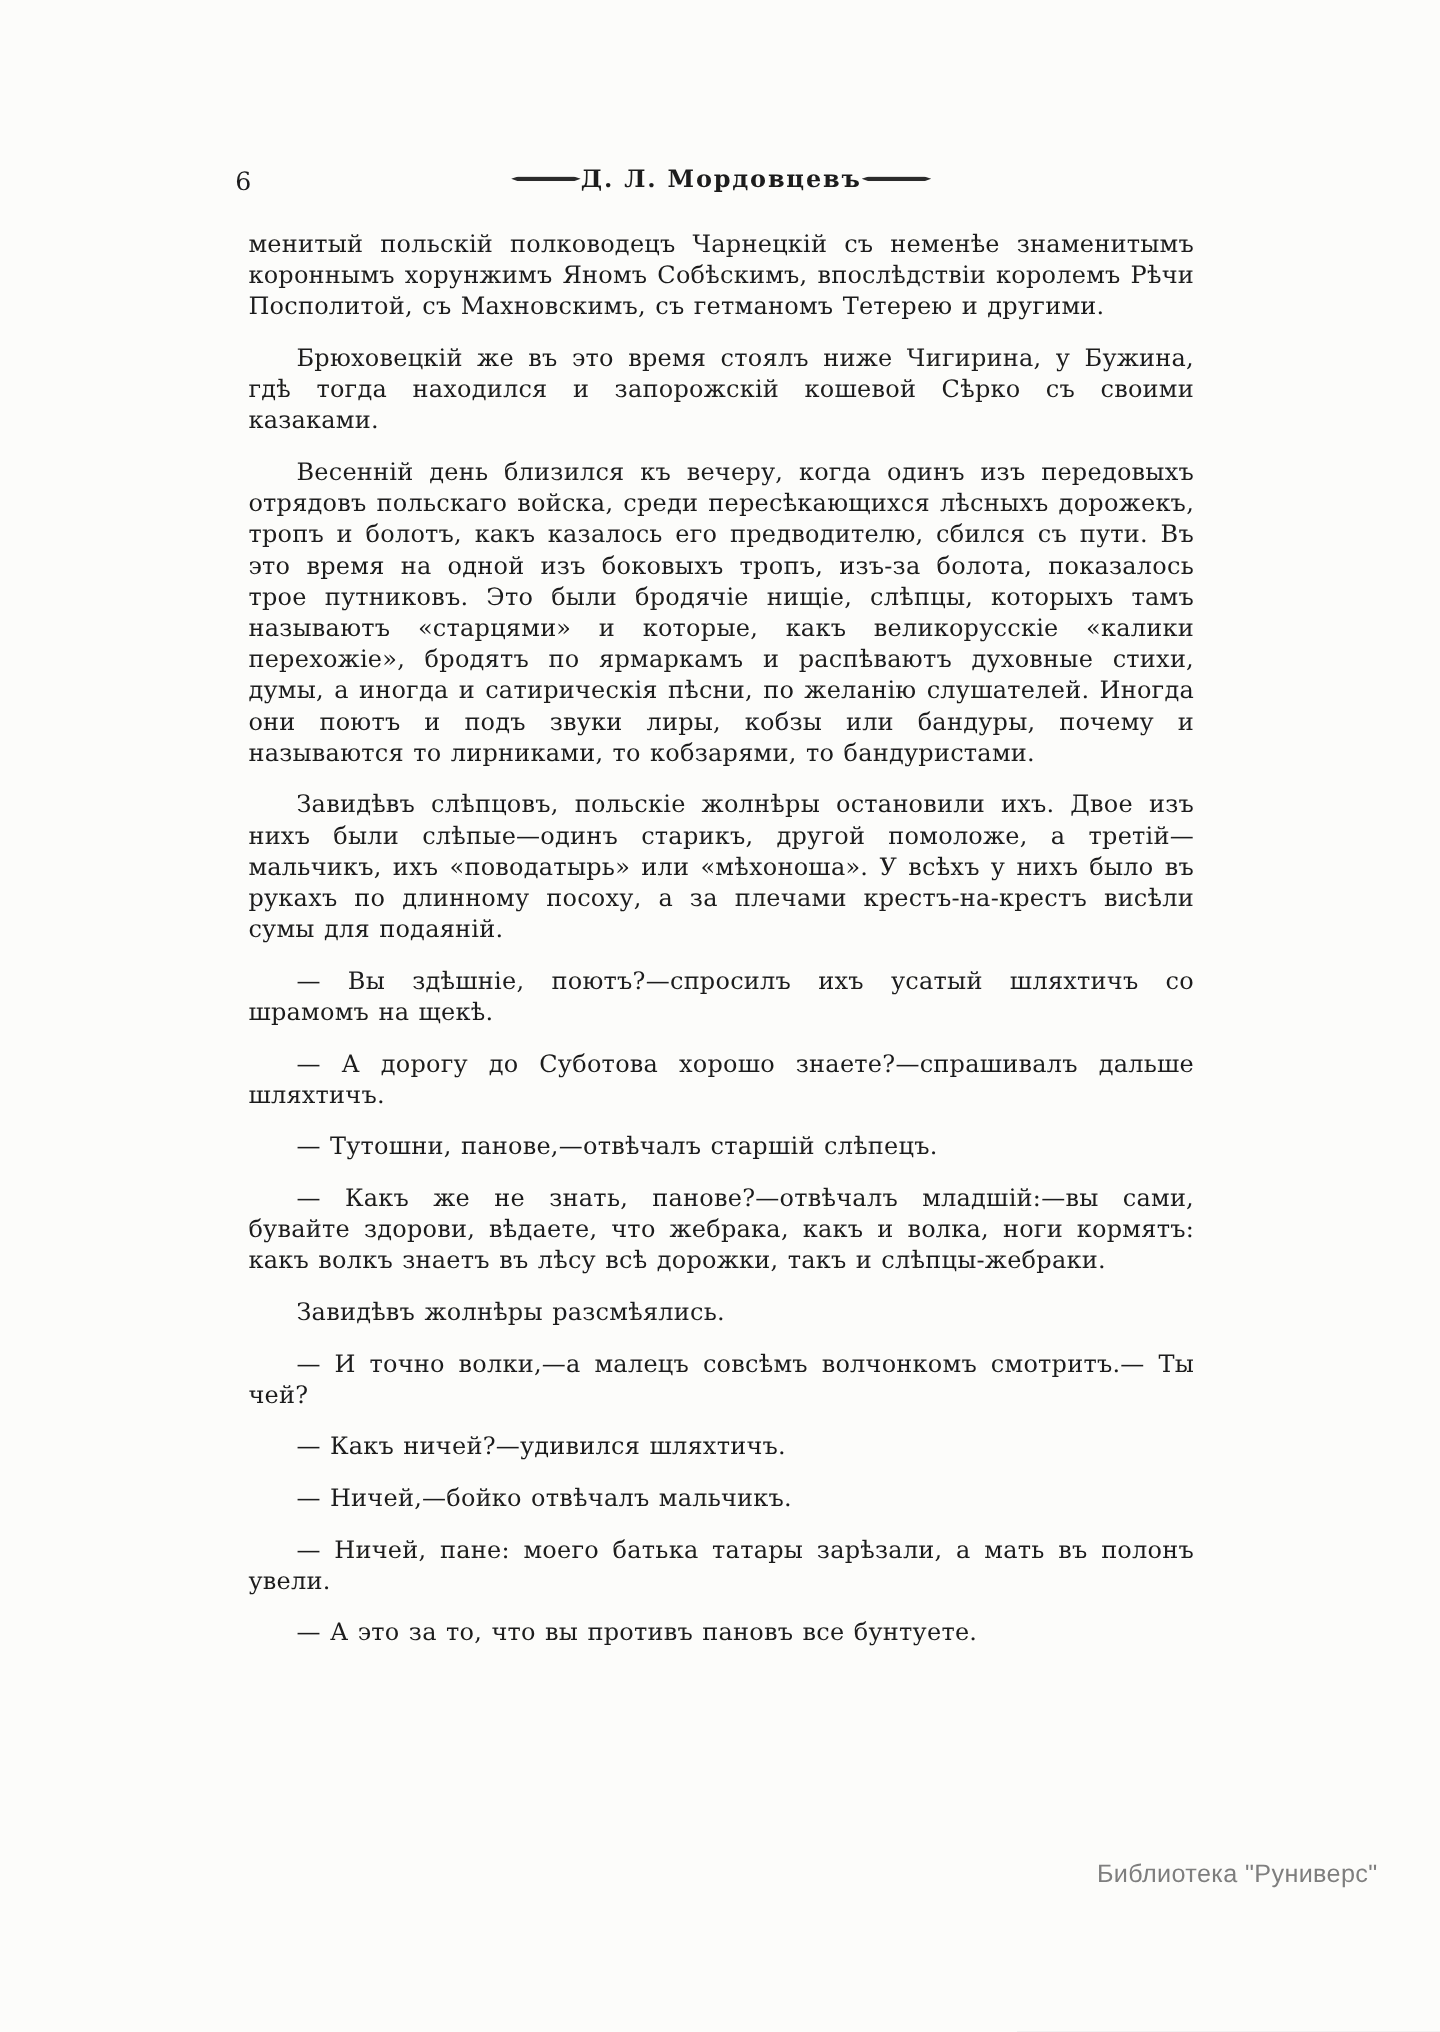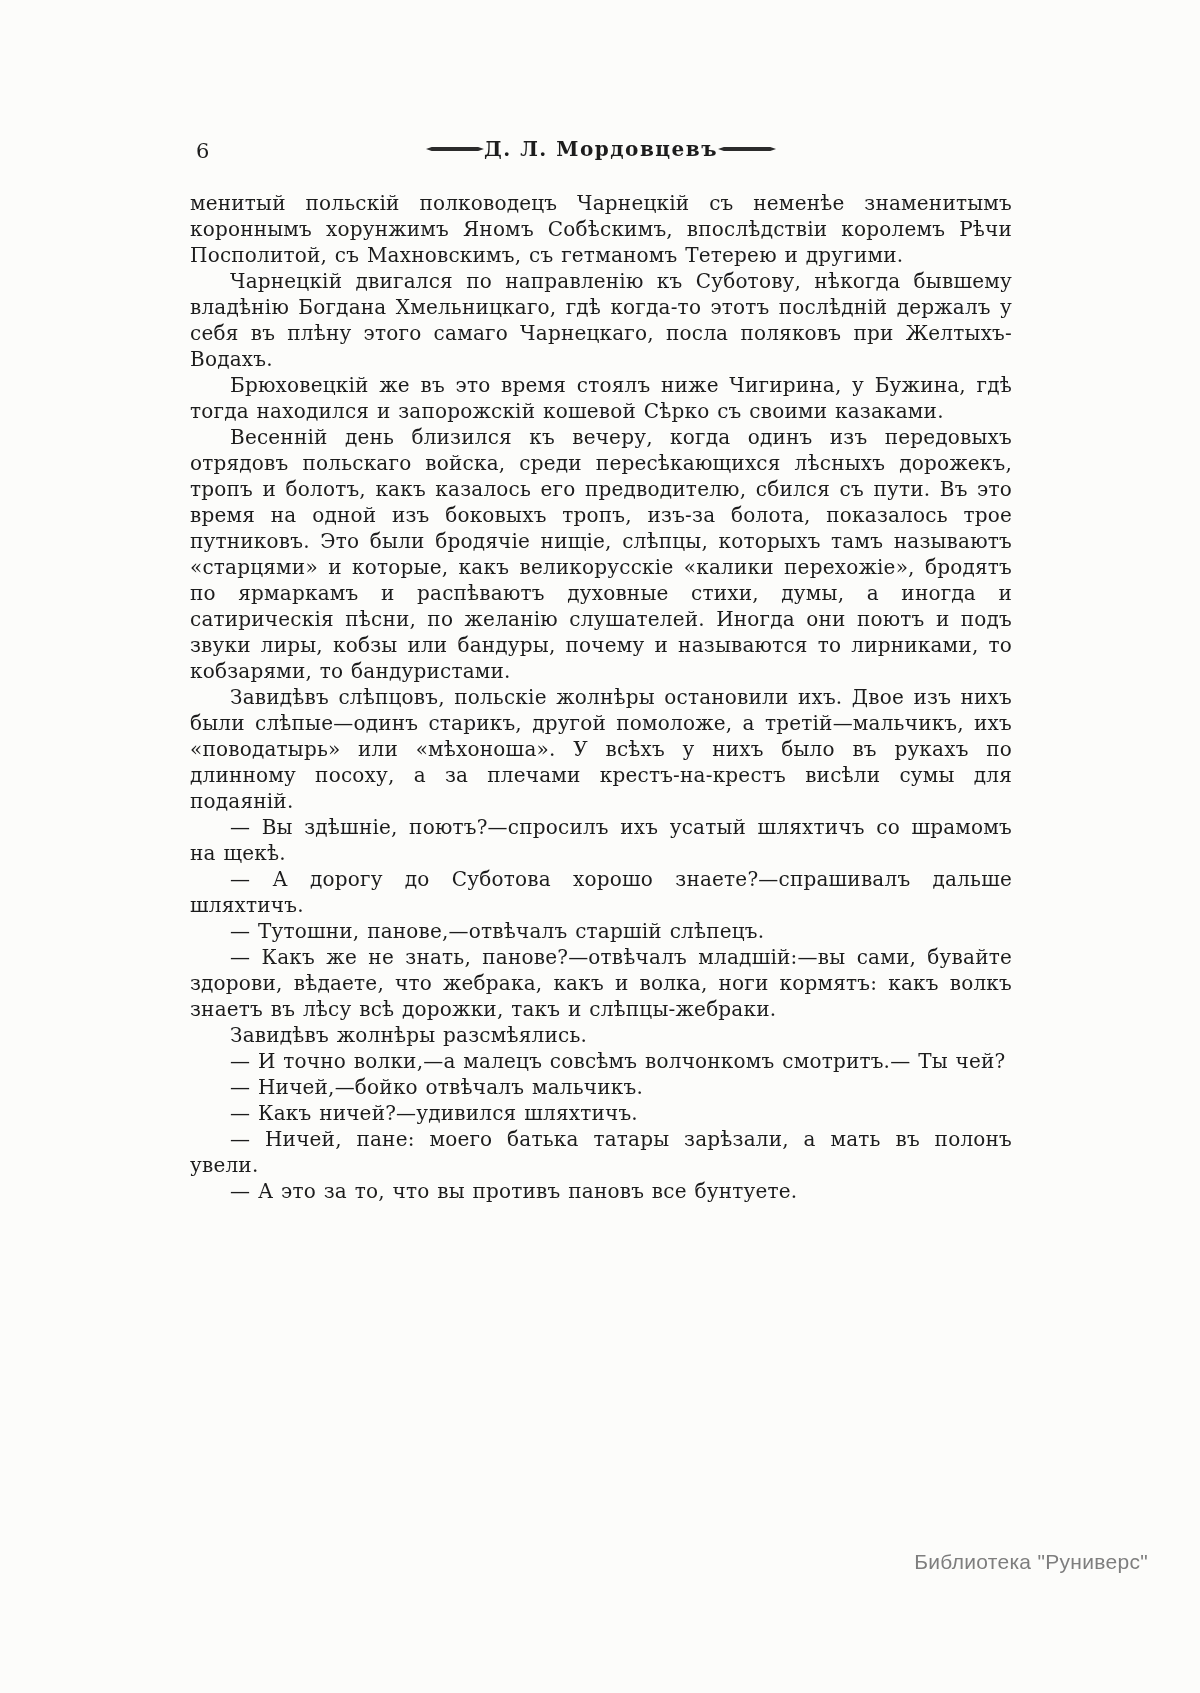--- a/index.html
+++ b/index.html
@@ -48,21 +48,21 @@
     letter-spacing: 1.5px;
   }
   .rule {
     display: inline-block;
     width: 58px;
     height: 4px;
     background: #2b2b2b;
     clip-path: polygon(0 50%, 10% 0, 90% 0, 100% 50%, 90% 100%, 10% 100%);
   }
   .text-block p {
-    margin: 0;
+    margin: 17px;
     text-align: justify;
     text-indent: 40px;
     font-size: 20px;
     line-height: 26px;
     letter-spacing: 0.2px;
     word-spacing: 1.2px;
   }
   .text-block p.no-indent { text-indent: 0; }
   .watermark {
     position: absolute;
@@ -86,32 +86,31 @@
         <span class="inner">
           <span class="rule"></span>
           <span class="title-text">Д. Л. Мордовцевъ</span>
           <span class="rule"></span>
         </span>
       </div>
     </div>
 
     <div class="text-block">
         <p class="no-indent">менитый польскій полководецъ Чарнецкій съ неменѣе знаменитымъ короннымъ хорунжимъ Яномъ Собѣскимъ, впослѣдствіи королемъ Рѣчи Посполитой, съ Махновскимъ, съ гетманомъ Тетерею и другими.</p>
-        <p>Чарнецкій двигался по направленію къ Суботову, нѣкогда бывшему владѣнію Богдана Хмельницкаго, гдѣ когда-то этотъ послѣдній держалъ у себя въ плѣну этого самаго Чарнецкаго, посла поляковъ при Желтыхъ-Водахъ.</p>
         <p>Брюховецкій же въ это время стоялъ ниже Чигирина, у Бужина, гдѣ тогда находился и запорожскій кошевой Сѣрко съ своими казаками.</p>
         <p>Весенній день близился къ вечеру, когда одинъ изъ передовыхъ отрядовъ польскаго войска, среди пересѣкающихся лѣсныхъ дорожекъ, тропъ и болотъ, какъ казалось его предводителю, сбился съ пути. Въ это время на одной изъ боковыхъ тропъ, изъ-за болота, показалось трое путниковъ. Это были бродячіе нищіе, слѣпцы, которыхъ тамъ называютъ «старцями» и которые, какъ великорусскіе «калики перехожіе», бродятъ по ярмаркамъ и распѣваютъ духовные стихи, думы, а иногда и сатирическія пѣсни, по желанію слушателей. Иногда они поютъ и подъ звуки лиры, кобзы или бандуры, почему и называются то лирниками, то кобзарями, то бандуристами.</p>
         <p>Завидѣвъ слѣпцовъ, польскіе жолнѣры остановили ихъ. Двое изъ нихъ были слѣпые—одинъ старикъ, другой помоложе, а третій—мальчикъ, ихъ «поводатырь» или «мѣхоноша». У всѣхъ у нихъ было въ рукахъ по длинному посоху, а за плечами крестъ-на-крестъ висѣли сумы для подаяній.</p>
         <p>— Вы здѣшніе, поютъ?—спросилъ ихъ усатый шляхтичъ со шрамомъ на щекѣ.</p>
         <p>— А дорогу до Суботова хорошо знаете?—спрашивалъ дальше шляхтичъ.</p>
         <p>— Тутошни, панове,—отвѣчалъ старшій слѣпецъ.</p>
         <p>— Какъ же не знать, панове?—отвѣчалъ младшій:—вы сами, бувайте здорови, вѣдаете, что жебрака, какъ и волка, ноги кормятъ: какъ волкъ знаетъ въ лѣсу всѣ дорожки, такъ и слѣпцы-жебраки.</p>
         <p>Завидѣвъ жолнѣры разсмѣялись.</p>
         <p>— И точно волки,—а малецъ совсѣмъ волчонкомъ смотритъ.— Ты чей?</p>
+        <p>— Какъ ничей?—удивился шляхтичъ.</p>
         <p>— Ничей,—бойко отвѣчалъ мальчикъ.</p>
-        <p>— Какъ ничей?—удивился шляхтичъ.</p>
         <p>— Ничей, пане: моего батька татары зарѣзали, а мать въ полонъ увели.</p>
         <p>— А это за то, что вы противъ пановъ все бунтуете.</p>
       </div>
 
   </div>
 
   <div class="watermark">Библиотека "Руниверс"</div>
 </div>
 
 </body></html>

